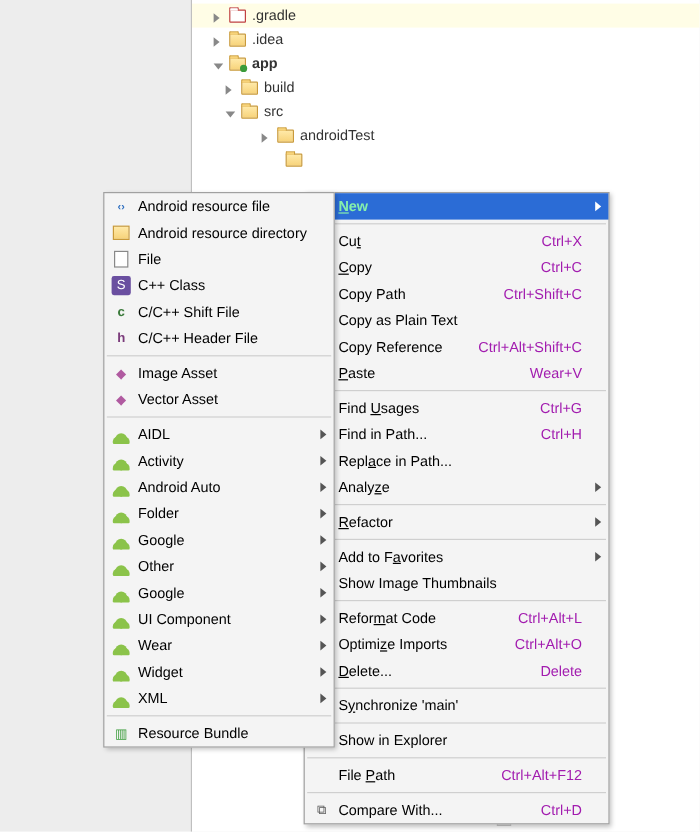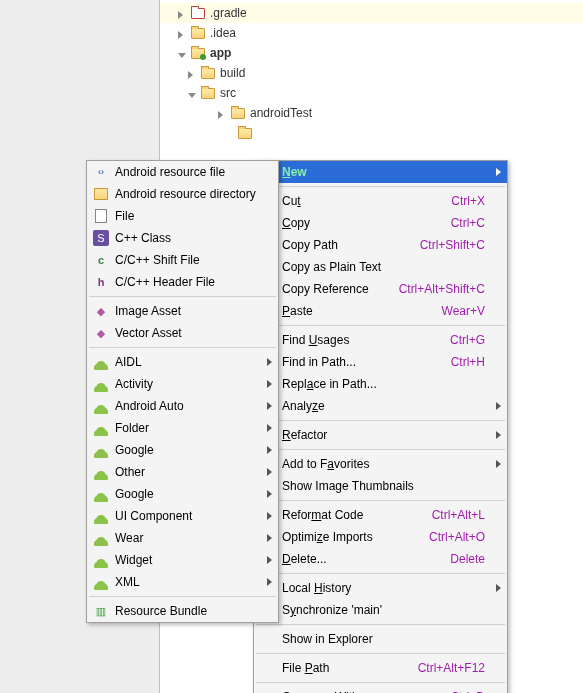--- a/index.html
+++ b/index.html
@@ -225,24 +225,20 @@
   <div class="row">
       <span class="txt">Optimi<u>z</u>e Imports</span>
       <span class="kb">Ctrl+Alt+O</span>
     </div>
   <div class="row">
       <span class="txt"><u>D</u>elete...</span>
       <span class="kb">Delete</span>
     </div>
   <div class="sep"></div>
   <div class="row">
-      <span class="txt">Local <u>H</u>istory</span>
-      <span class="sub"></span>
-    </div>
-  <div class="row">
       <span class="ico i-sync"></span>
       <span class="txt">S<u>y</u>nchronize 'main'</span>
     </div>
   <div class="sep"></div>
   <div class="row">
       <span class="txt">Show in Explorer</span>
     </div>
   <div class="sep"></div>
   <div class="row">
       <span class="txt">File <u>P</u>ath</span>

